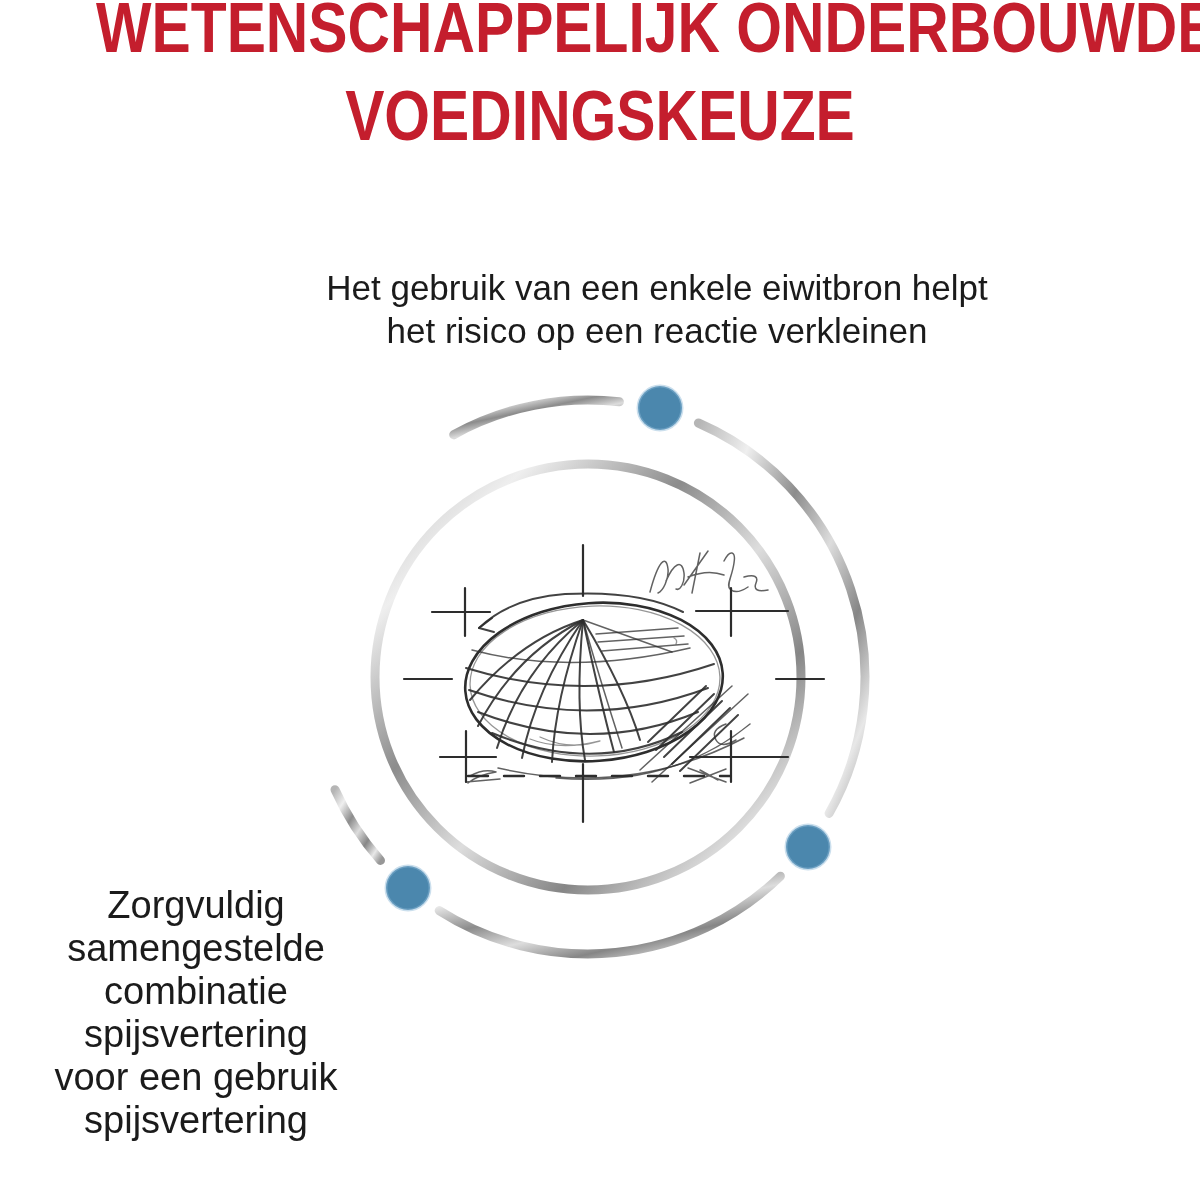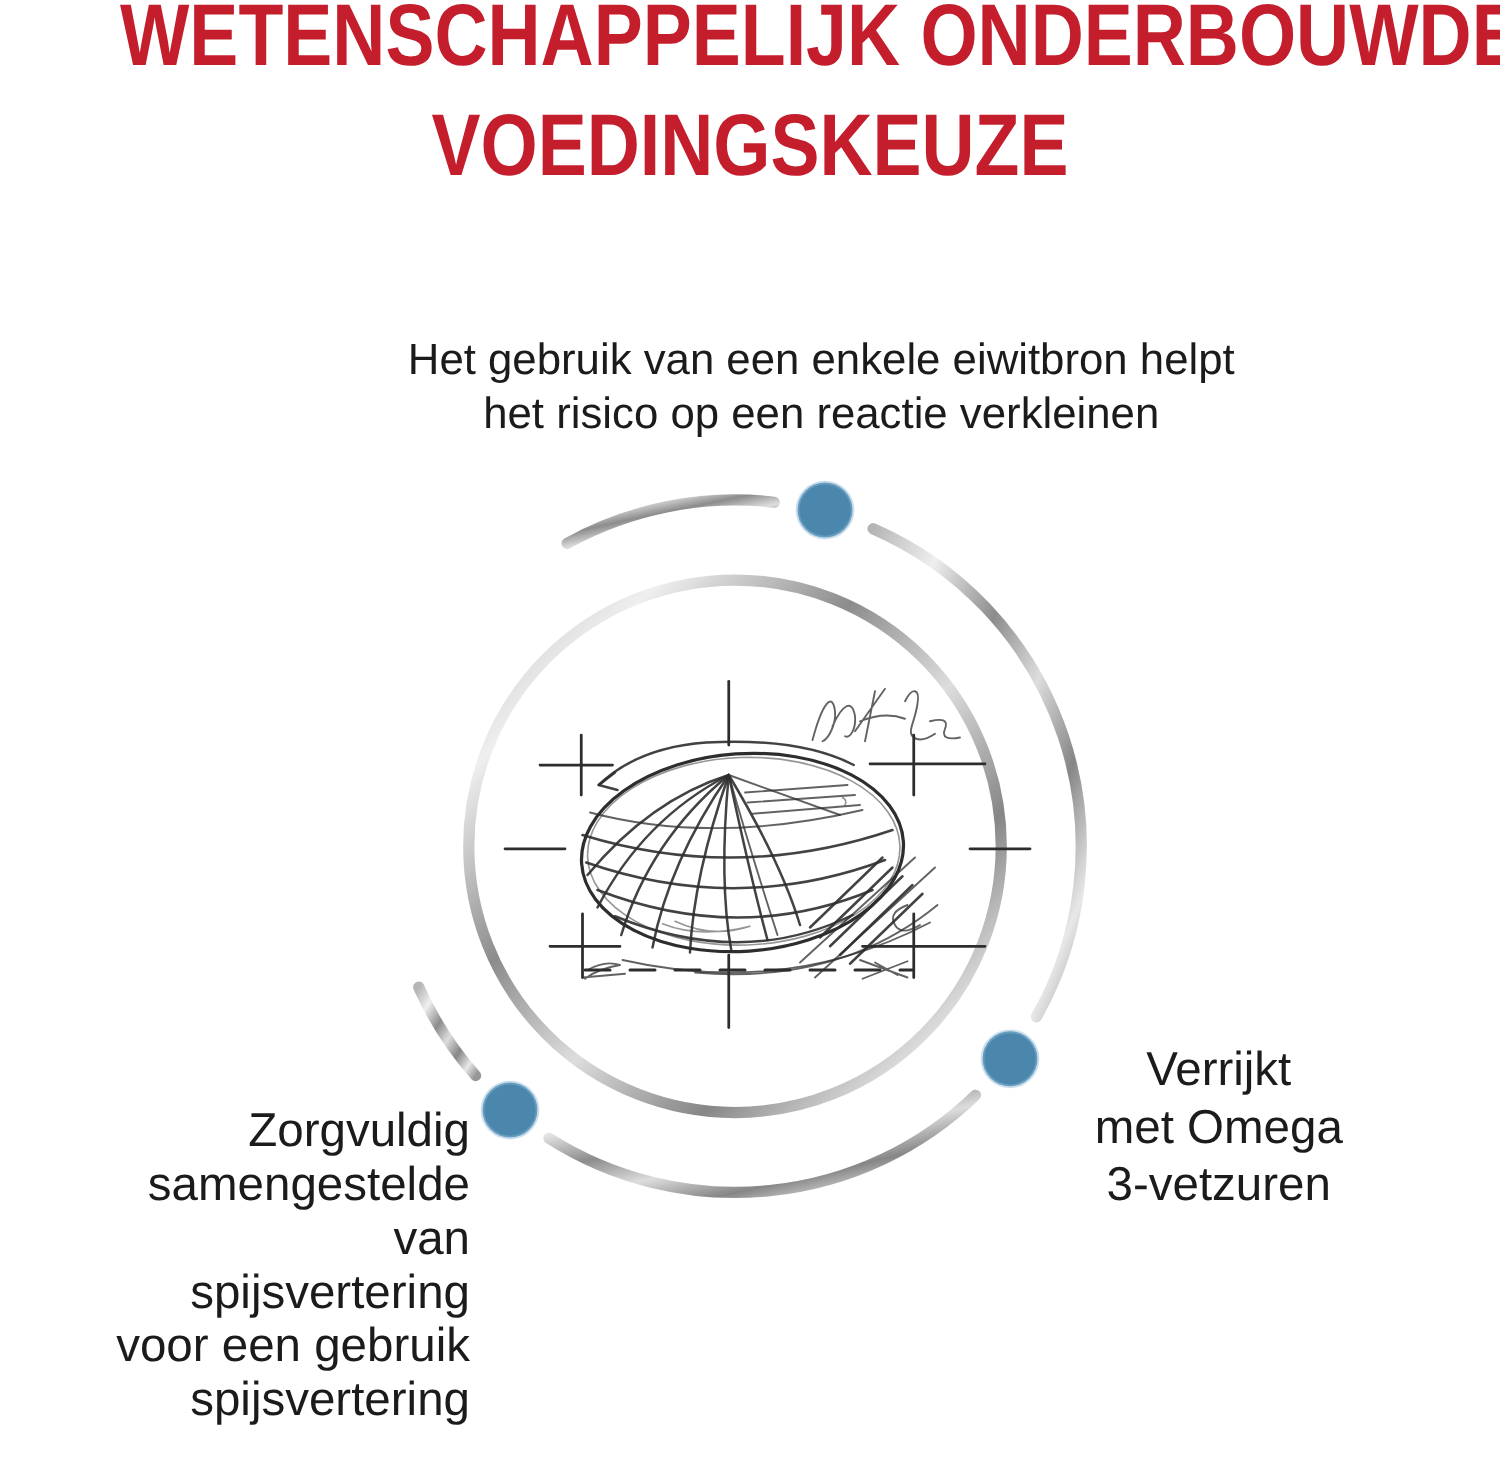--- a/index.html
+++ b/index.html
@@ -54,21 +54,21 @@
     left: 830px;
     width: 290px;
     text-align: center;
     font-size: 38px;
     line-height: 46px;
   }
   .note-left {
     top: 884px;
     left: 16px;
     width: 360px;
-    text-align: right;
+    text-align: center;
     font-size: 38px;
     line-height: 43px;
   }
 
   
   .diagram-svg {
     position: absolute;
     inset: 0;
     width: 1200px;
     height: 1184px;
@@ -209,28 +209,23 @@
       <circle class="dot" cx="808" cy="847" r="22"></circle>
       <circle class="dot" cx="408" cy="888" r="22"></circle>
     </g>
   </svg>
 
   <div class="note note-top">
     <span>Het gebruik van een enkele eiwitbron helpt</span>
     <span>het risico op een reactie verkleinen</span>
   </div>
 
-  <div class="note note-right">
-    <span>Verrijkt</span>
-    <span>met Omega</span>
-    <span>3-vetzuren</span>
-  </div>
 
   <div class="note note-left">
     <span>Zorgvuldig</span>
     <span>samengestelde</span>
-    <span>van</span>
+    <span>combinatie</span>
     <span>spijsvertering</span>
     <span>voor een gebruik</span>
     <span>spijsvertering</span>
   </div>
 
 </div>
 
 </body></html>

